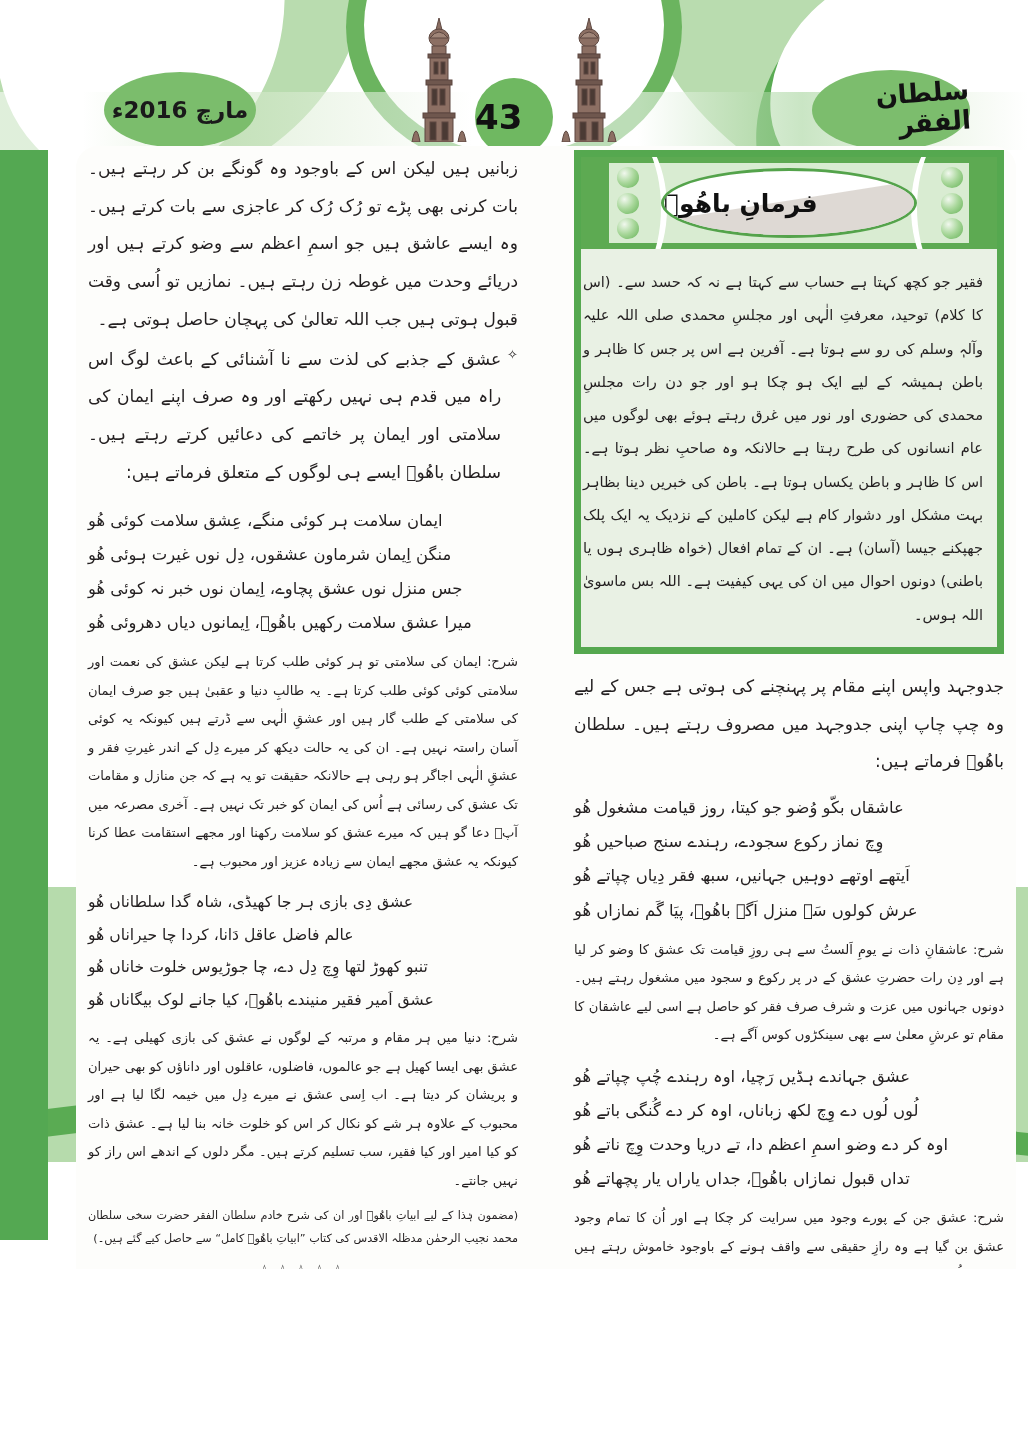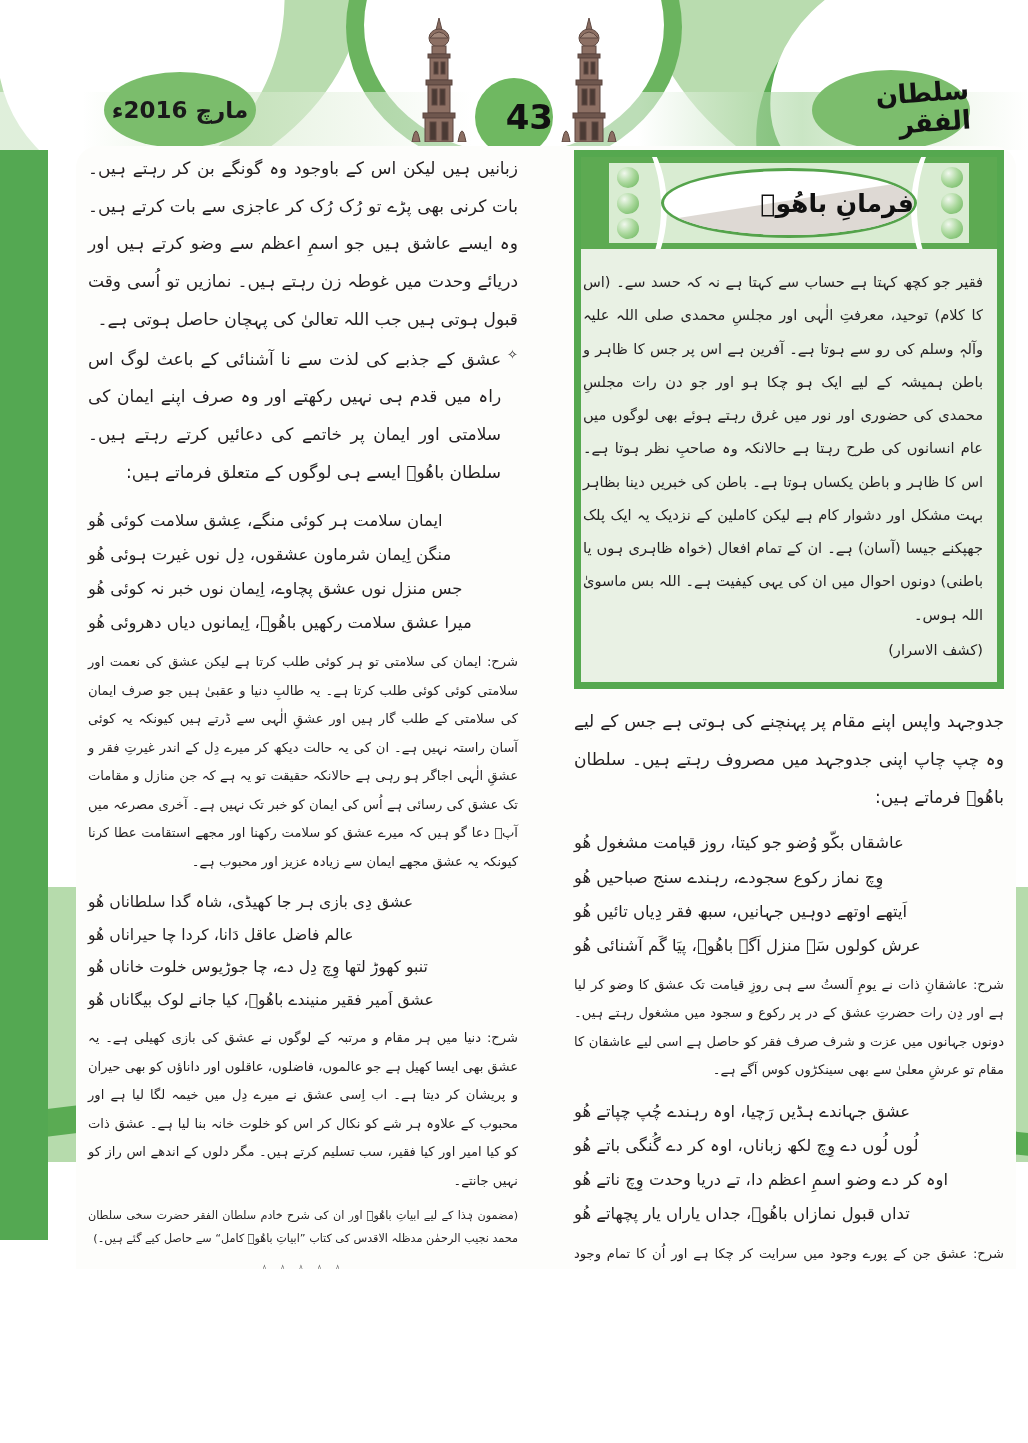--- a/index.html
+++ b/index.html
@@ -83,21 +83,21 @@
   }
   .badge-date span{
     font-family:"DejaVu Sans","Liberation Sans",sans-serif;
     font-size:23px;font-weight:bold;color:#1a1a1a;
     direction:rtl;
   }
   .badge-page{
     position:absolute;left:50%;margin-left:-39px;top:78px;
     width:78px;height:78px;border-radius:50%;
     background:#6fb861;
-    display:flex;align-items:center;justify-content:flex-end;
+    display:flex;align-items:center;justify-content:flex-start;
   }
   .badge-page span{
     font-size:34px;font-weight:bold;color:#111;
   }
   .badge-logo{
     position:absolute;right:58px;top:70px;
     width:158px;height:80px;border-radius:50%;
     background:#7cbd6d;
     display:flex;align-items:center;justify-content:center;
   }
@@ -253,21 +253,21 @@
   .beads.l{left:34px;}
   .beads.r{right:34px;}
   .bead{
     width:22px;height:21px;border-radius:50%;
     background:radial-gradient(circle at 34% 30%,#f1f8ee 0%,#a8d79a 48%,#63b155 100%);
   }
   .qoval{
     position:absolute;left:50%;top:50%;transform:translate(-50%,-50%);
     width:250px;height:64px;border-radius:50%;
     background:#ffffff;border:3px solid #54a34b;
-    display:flex;align-items:center;justify-content:flex-start;
+    display:flex;align-items:center;justify-content:flex-end;
     overflow:hidden;
   }
   .qoval::before{
     content:"";position:absolute;left:-26px;top:30px;
     width:300px;height:44px;background:#d8d2cc;
     transform:rotate(-9deg);opacity:.85;
   }
   .qoval span{
     position:relative;z-index:2;
     font-size:25px;font-weight:bold;color:#101010;direction:rtl;
@@ -388,31 +388,30 @@
             <div class="bead"></div>
             <div class="bead"></div>
             <div class="bead"></div>
           </div>
           <div class="qoval">
             <span>فرمانِ باھُوؒ</span>
           </div>
         </div>
         <div class="qbody">
           <p class="utext">فقیر جو کچھ کہتا ہے حساب سے کہتا ہے نہ کہ حسد سے۔ (اس کا کلام) توحید، معرفتِ الٰہی اور مجلسِ محمدی صلی اللہ علیہ وآلہٖ وسلم کی رو سے ہوتا ہے۔ آفرین ہے اس پر جس کا ظاہر و باطن ہمیشہ کے لیے ایک ہو چکا ہو اور جو دن رات مجلسِ محمدی کی حضوری اور نور میں غرق رہتے ہوئے بھی لوگوں میں عام انسانوں کی طرح رہتا ہے حالانکہ وہ صاحبِ نظر ہوتا ہے۔ اس کا ظاہر و باطن یکساں ہوتا ہے۔ باطن کی خبریں دینا بظاہر بہت مشکل اور دشوار کام ہے لیکن کاملین کے نزدیک یہ ایک پلک جھپکنے جیسا (آسان) ہے۔ ان کے تمام افعال (خواہ ظاہری ہوں یا باطنی) دونوں احوال میں ان کی یہی کیفیت ہے۔ اللہ بس ماسویٰ اللہ ہوس۔</p>
-          <p class="utext qcite">(کشف الاسرار)</p>
         </div>
       </div>
 
       <p class="utext">جدوجہد واپس اپنے مقام پر پہنچنے کی ہوتی ہے جس کے لیے وہ چپ چاپ اپنی جدوجہد میں مصروف رہتے ہیں۔ سلطان باھُوؒ فرماتے ہیں:</p>
 
       <div class="poem">
         <div class="verse">عاشقاں بکّو وُضو جو کیتا، روز قیامت مشغول ھُو</div>
         <div class="verse">وِچ نماز رکوع سجودے، رہندے سنج صباحیں ھُو</div>
-        <div class="verse">اَیتھے اوتھے دوہیں جہانیں، سبھ فقر دِیاں تائیں ھُو</div>
-        <div class="verse">عرش کولوں سَے منزل اَگے باھُوؒ، پیَا گَم آشنائی ھُو</div>
+        <div class="verse">اَیتھے اوتھے دوہیں جہانیں، سبھ فقر دِیاں چپاتے ھُو</div>
+        <div class="verse">عرش کولوں سَے منزل اَگے باھُوؒ، پیَا گَم نمازاں ھُو</div>
       </div>
 
       <p class="utext sharah"><span>شرح:</span> <span>عاشقانِ ذات نے یومِ اَلستُ سے ہی روزِ قیامت تک عشق کا وضو کر لیا ہے اور دِن رات حضرتِ عشق کے در پر رکوع و سجود میں مشغول رہتے ہیں۔ دونوں جہانوں میں عزت و شرف صرف فقر کو حاصل ہے اسی لیے عاشقان کا مقام تو عرشِ معلیٰ سے بھی سینکڑوں کوس آگے ہے۔</span></p>
 
       <div class="poem">
         <div class="verse">عشق جہاندے ہڈیں رَچیا، اوہ رہندے چُپ چپاتے ھُو</div>
         <div class="verse">لُوں لُوں دے وِچ لکھ زباناں، اوہ کر دے گُنگی باتے ھُو</div>
         <div class="verse">اوہ کر دے وضو اسمِ اعظم دا، تے دریا وحدت وِچ ناتے ھُو</div>
         <div class="verse">تداں قبول نمازاں باھُوؒ، جداں یاراں یار پچھاتے ھُو</div>
       </div>

